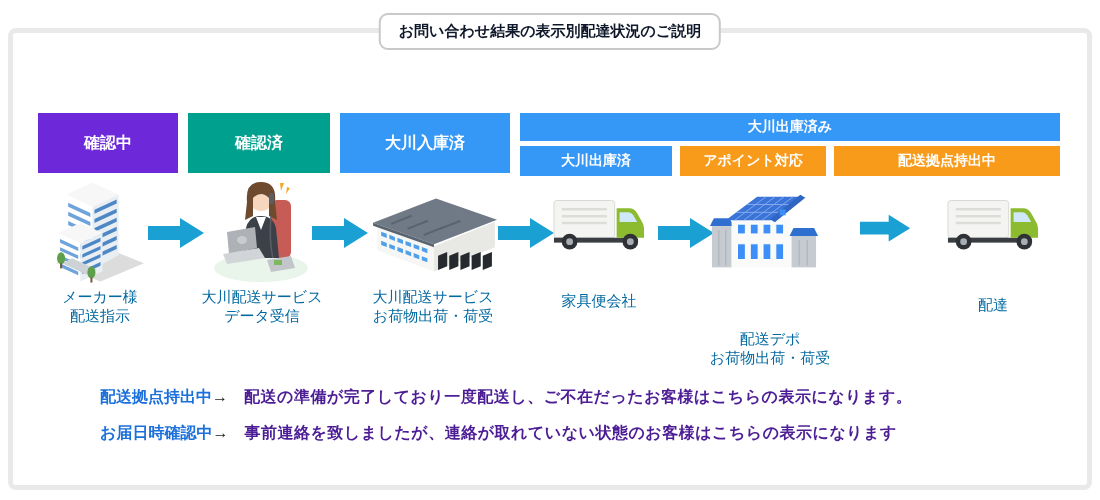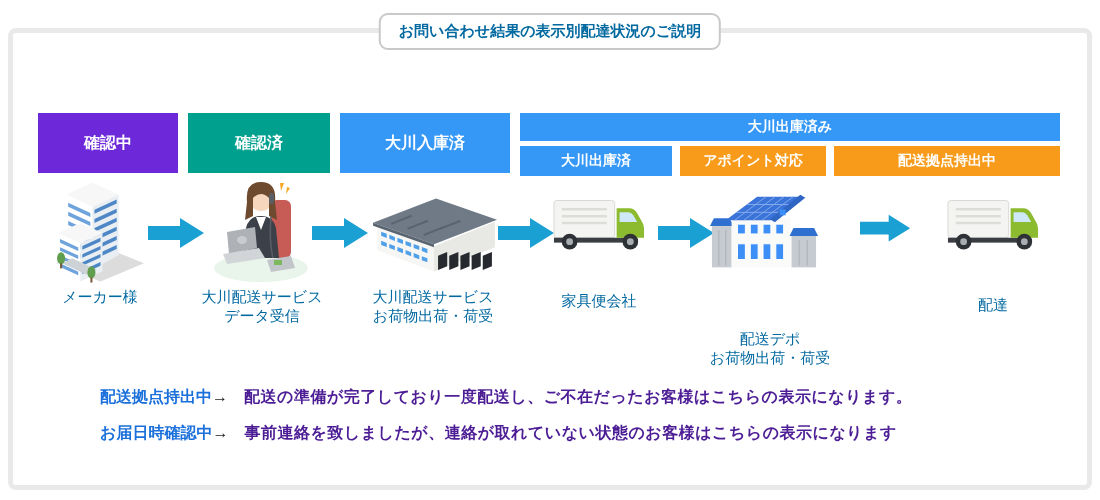--- a/index.html
+++ b/index.html
@@ -7,21 +7,21 @@
     position:relative;width:1100px;height:500px;overflow:hidden;
     font-family:"Liberation Sans","DejaVu Sans",sans-serif;color:#2b2b2b;background:#ffffff;
   }
   .card{
     position:absolute;left:8px;top:28px;width:1074px;height:452px;
     border:5px solid #e9e9e9;border-radius:8px;background:#ffffff;z-index:0;
   }
   .title-box{
     position:absolute;left:50%;top:13px;transform:translateX(-50%);
     background:#ffffff;border:2px solid #c9c9c9;border-radius:9px;
-    padding:7px 18px;font-size:15px;font-weight:bold;color:#0369a1;z-index:3;white-space:nowrap;
+    padding:7px 18px;font-size:15px;font-weight:bold;color:#0f172a;z-index:3;white-space:nowrap;
   }
   .badge{
     position:absolute;display:flex;align-items:center;justify-content:center;
     color:#ffffff;font-weight:bold;z-index:2;white-space:nowrap;margin-top:28px;
   }
   .badge.big{font-size:16px;}
   .badge.small{font-size:14px;}
   .bg-red{background:#6d28d9;}
   .bg-teal{background:#00a08e;}
   .bg-blue{background:#3598f7;}
@@ -262,20 +262,21 @@
       <path d="M69,16 L78,16 Q81,16 83,19 L87,26 L69,26 Z" fill="#cfe8f7"></path>
       <circle cx="18" cy="46" r="8" fill="#2e3236"></circle>
         <circle cx="18" cy="46" r="3.5" fill="#a8adb2"></circle>
       <circle cx="80" cy="46" r="8" fill="#2e3236"></circle>
         <circle cx="80" cy="46" r="3.5" fill="#a8adb2"></circle>
     </svg>
   </div>
 
   <div class="step-label" style="left:30px;top:287px;width:140px;">
     <div>メーカー様</div>
+    <div>配送指示</div>
   </div>
   <div class="step-label" style="left:182px;top:287px;width:160px;">
     <div>大川配送サービス</div>
     <div>データ受信</div>
   </div>
   <div class="step-label" style="left:353px;top:287px;width:160px;">
     <div>大川配送サービス</div>
     <div>お荷物出荷・荷受</div>
   </div>
   <div class="step-label" style="left:538px;top:291px;width:122px;">

